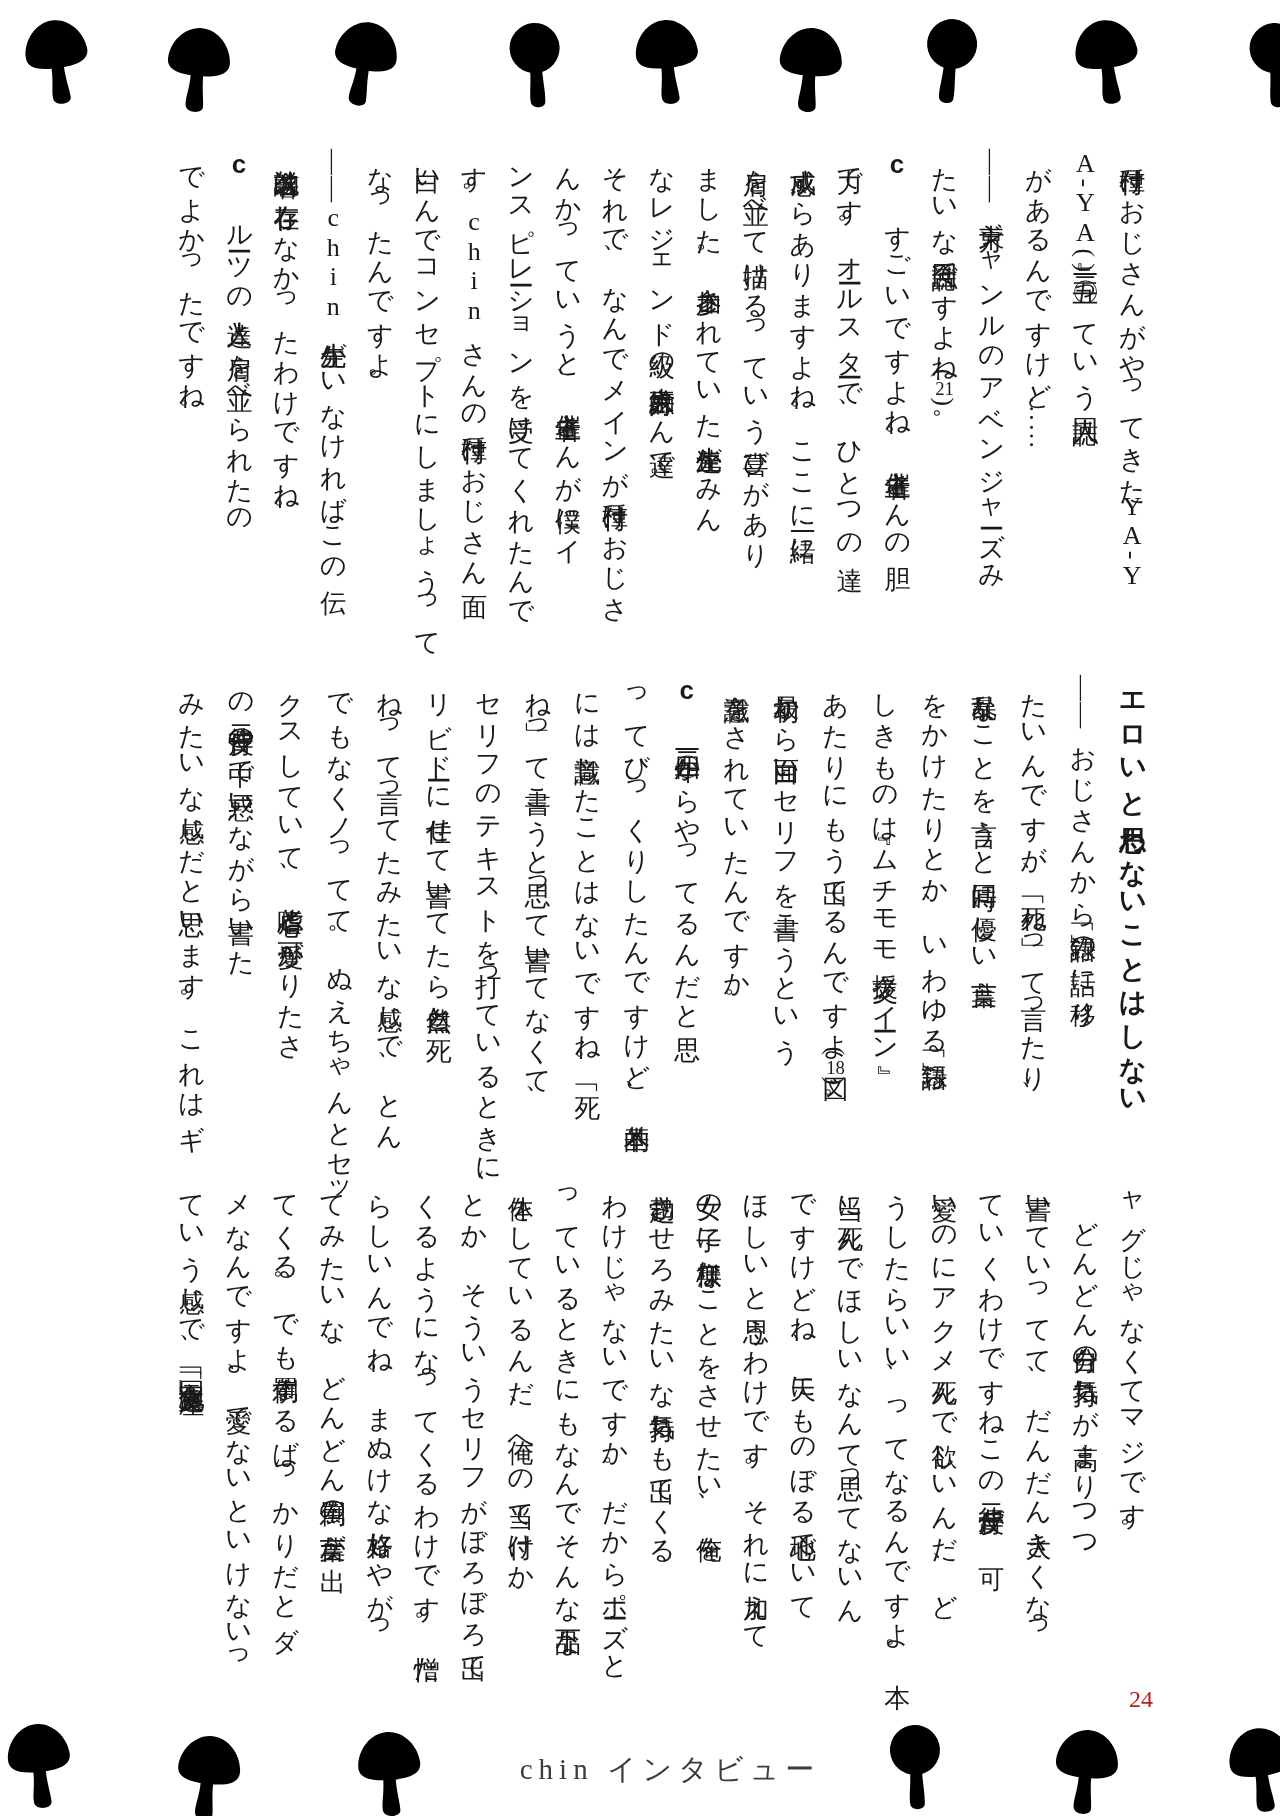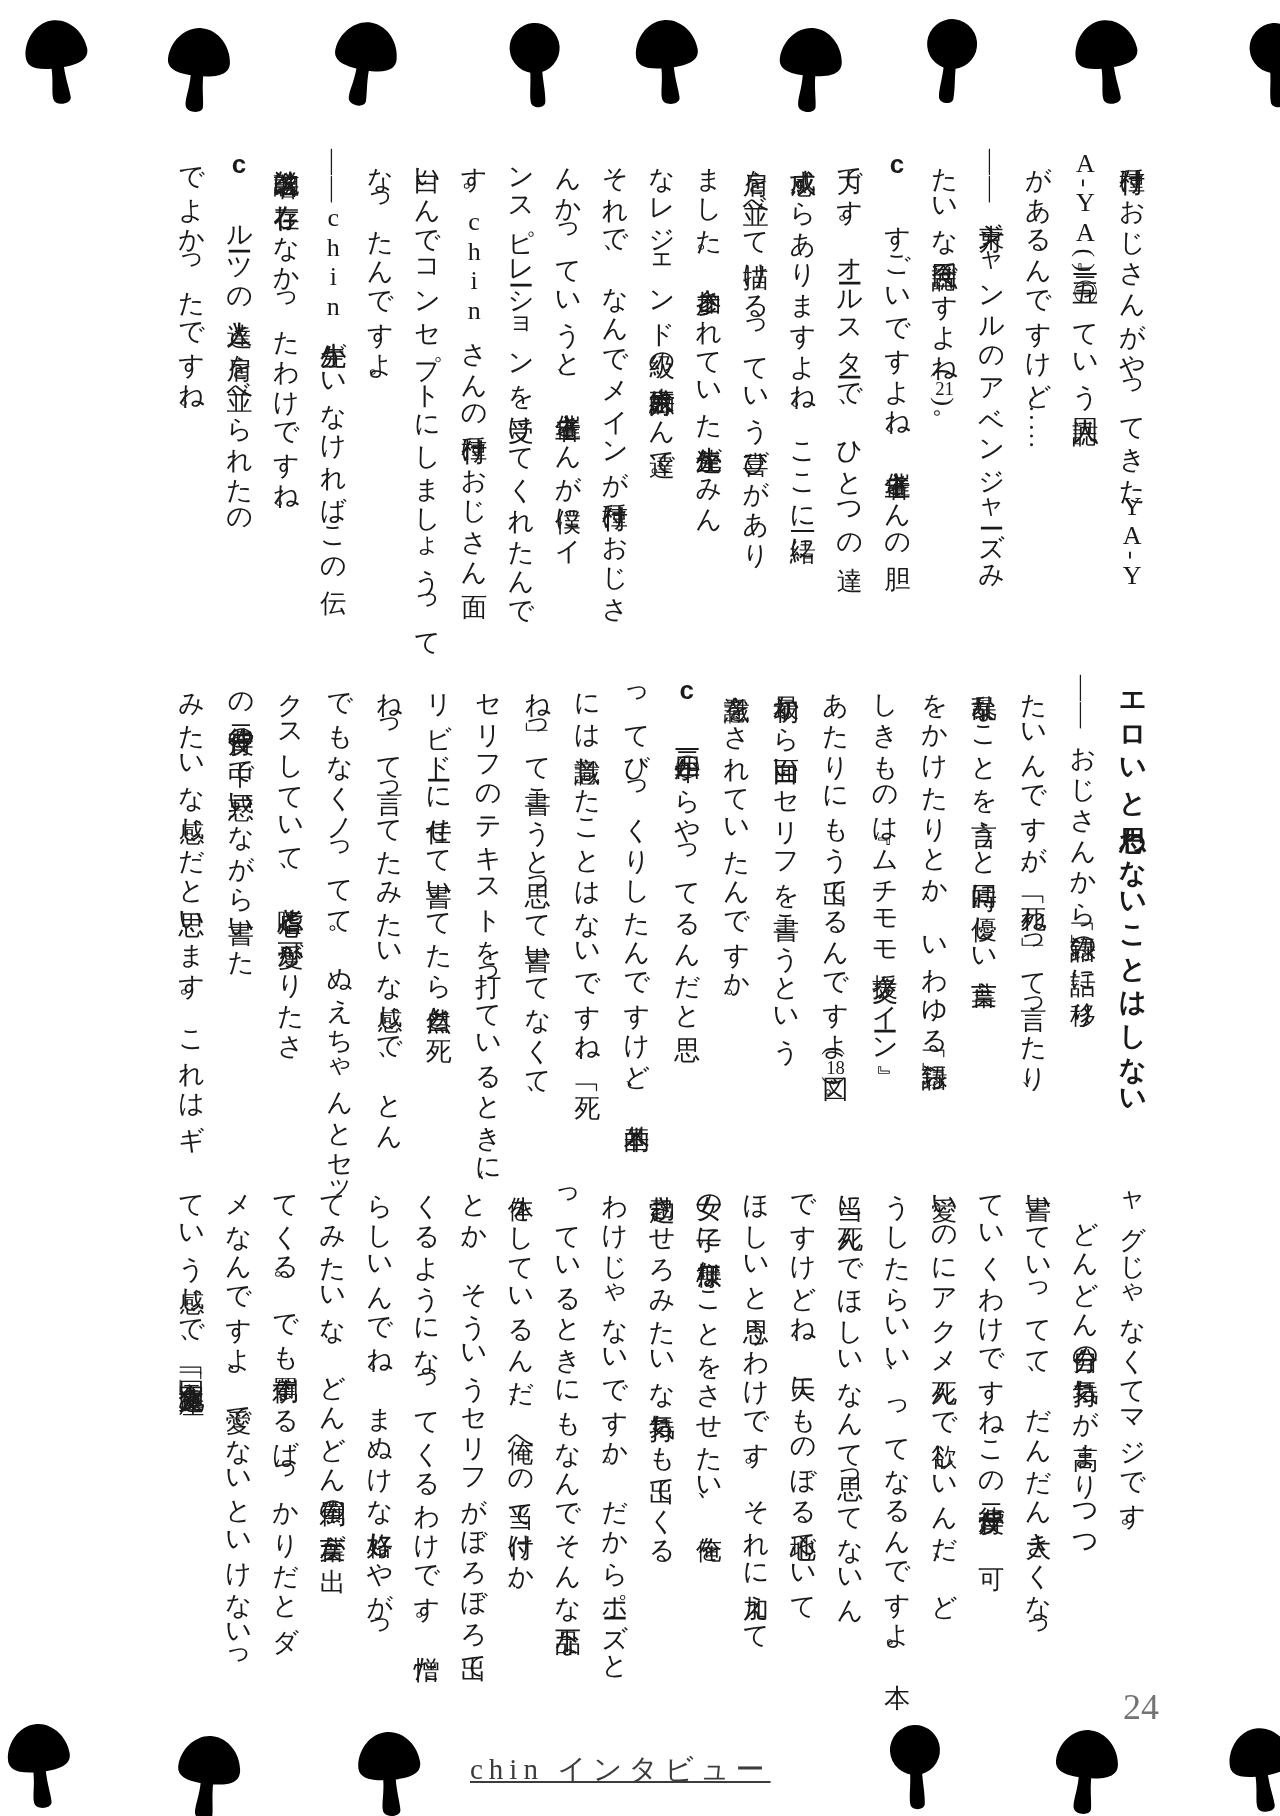--- a/index.html
+++ b/index.html
@@ -43,30 +43,30 @@
     font-family:"Liberation Sans","DejaVu Sans",sans-serif;
     font-weight:700;
     font-size:27px;
     letter-spacing:2px;
   }
   
   .page-number{
     position:absolute;
     left:1096px;top:1686px;width:90px;
     text-align:center;
-    font-size:36px;
-    color:#737373;
+    font-size:24px;
+    color:#b91c1c;
   }
   .footer-caption{
     position:absolute;
     left:470px;top:1750px;width:400px;
+    text-align:center;
     font-size:29px;
     letter-spacing:6px;
     color:#3c3c3c;
-    text-decoration:underline;
   }
   
   .mush{position:absolute;width:80px;height:100px;overflow:visible;}
   svg.defs{position:absolute;width:0;height:0;}
 </style>
 </head>
 <body>
 
 <svg class="defs" aria-hidden="true">
   <defs>

